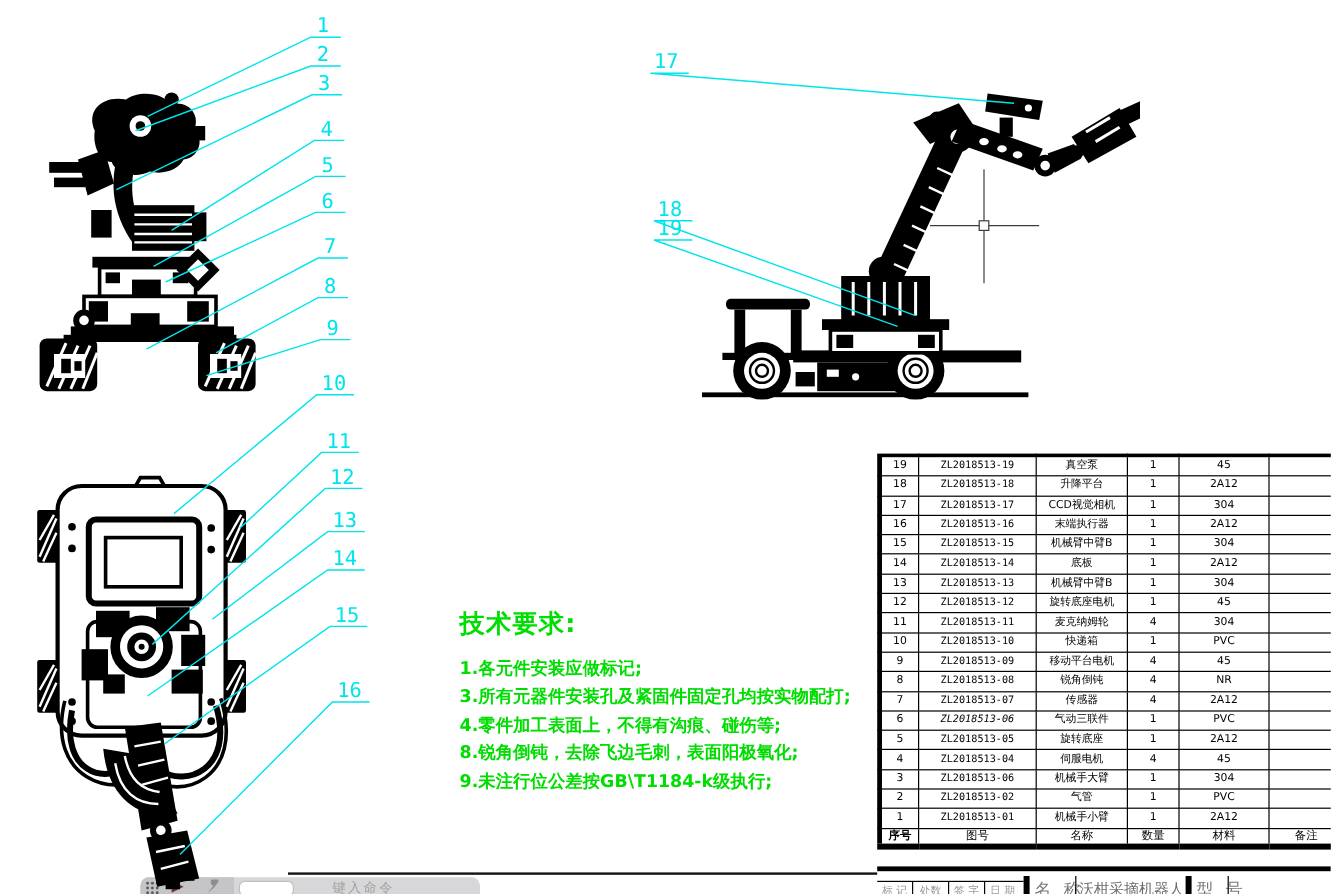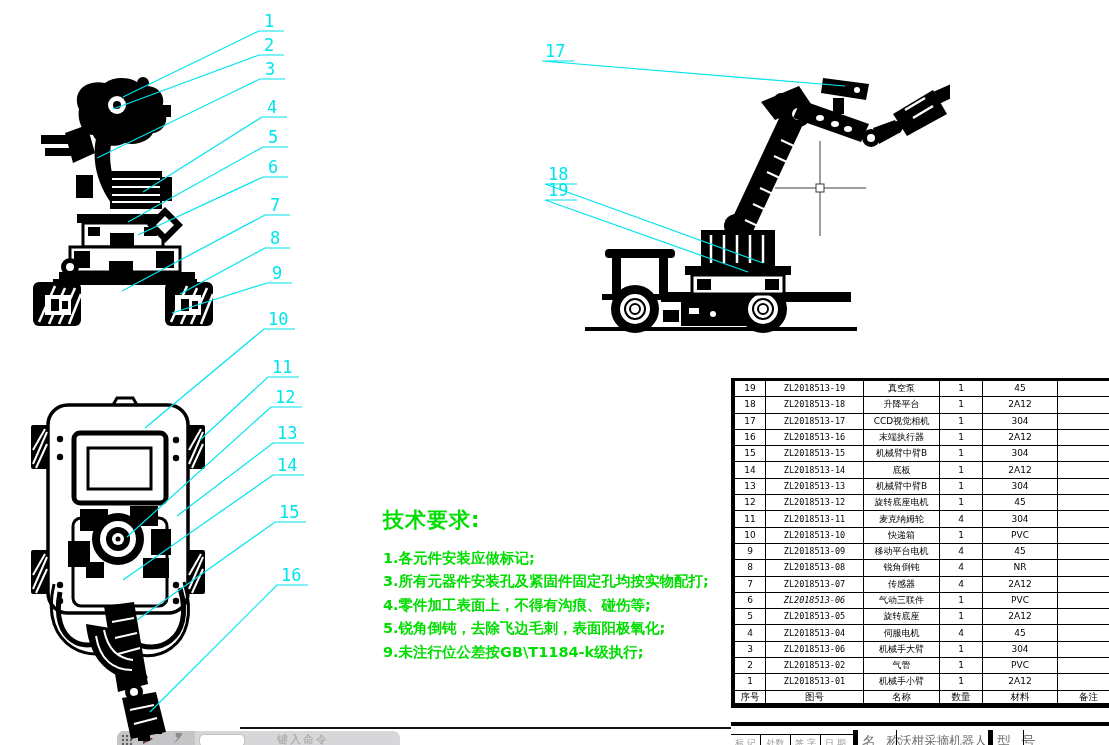--- a/index.html
+++ b/index.html
@@ -259,21 +259,21 @@
       <path d="M74,238 C78,258 88,266 103,268"></path>
   </g>
 </svg>
 
 <div id="tech-req" class="abs req z1">
   <div class="req-title">技术要求:</div>
   <div id="req-lines">
       <div class="req-line">1.各元件安装应做标记;</div>
       <div class="req-line">3.所有元器件安装孔及紧固件固定孔均按实物配打;</div>
       <div class="req-line">4.零件加工表面上，不得有沟痕、碰伤等;</div>
-      <div class="req-line">5.锐角倒钝，去除飞边毛刺，表面阳极氧化;</div>
+      <div class="req-line">8.锐角倒钝，去除飞边毛刺，表面阳极氧化;</div>
       <div class="req-line">9.未注行位公差按GB\T1184-k级执行;</div>
     </div>
 </div>
 
 <div id="parts-table" class="abs z1">
   <table>
     <tbody>
         <tr>
           <td class="c0" style="width: 30px;">19</td>
           <td class="c1" style="width: 97px;">ZL2018513-19</td>
@@ -420,21 +420,21 @@
         </tr>
         <tr>
           <td class="c0" style="width: 30px;">1</td>
           <td class="c1" style="width: 97px;">ZL2018513-01</td>
           <td class="c2" style="width: 75px;">机械手小臂</td>
           <td class="c3" style="width: 42px;">1</td>
           <td class="c4" style="width: 74px;">2A12</td>
           <td class="c5" style="width: 61px;"></td>
         </tr>
         <tr class="hdr">
-          <td class="c0" style="width: 30px;">序号</td>
+          <td class="c0" style="width: 30px; font-weight: bold;">序号</td>
           <td class="c1" style="width: 97px;">图号</td>
           <td class="c2" style="width: 75px;">名称</td>
           <td class="c3" style="width: 42px;">数量</td>
           <td class="c4" style="width: 74px;">材料</td>
           <td class="c5" style="width: 61px;">备注</td>
         </tr>
       </tbody>
   </table>
 </div>
 

